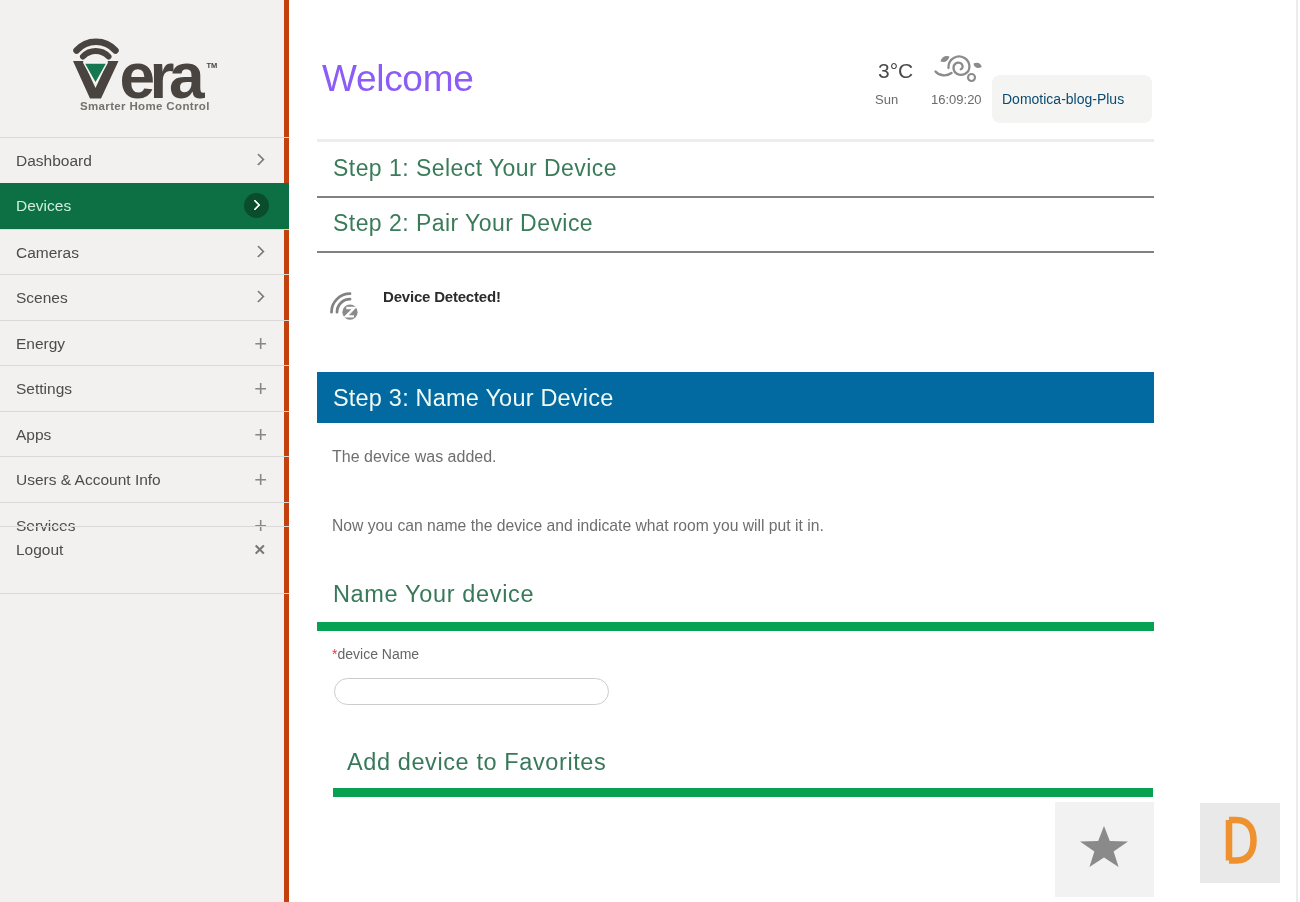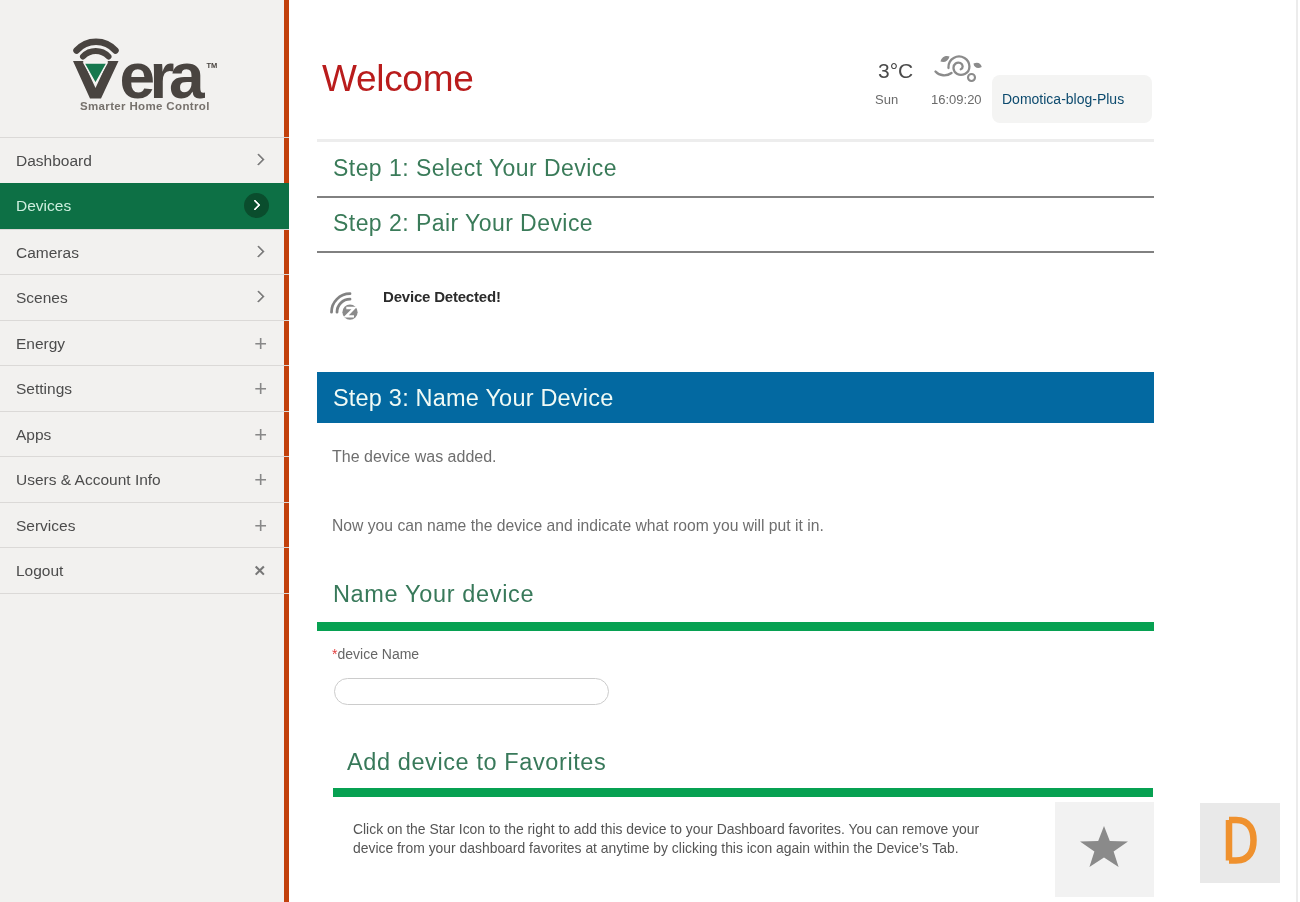--- a/index.html
+++ b/index.html
@@ -16,21 +16,21 @@
 #mactive { position:absolute; left:0; top:183px; width:289px; height:45.5px; background:#0d7045; }
 #mactive .lbl { position:absolute; left:16px; top:0; line-height:45px; color:#cdeede; font-size:15.5px; }
 #mactive .circ { position:absolute; left:244px; top:10px; width:25px; height:25px; border-radius:50%; background:#0a4d2d; }
 #mactive .circ span { position:absolute; left:7px; top:8px; width:8px; height:8px; border-top:2.5px solid #fff; border-right:2.5px solid #fff; transform:rotate(45deg); border-radius:1px; }
 
 
 #logo { position:absolute; left:0px; top:0px; }
 
 
 #content { position:absolute; left:289px; top:0; width:1011px; height:902px; background:#fff; }
-#welcome { position:absolute; left:33px; top:58px; font-size:37px; letter-spacing:-0.3px; color:#b91c1c; }
+#welcome { position:absolute; left:33px; top:58px; font-size:37px; letter-spacing:-0.3px; color:#8b5cf6; }
 #hr1 { position:absolute; left:28px; top:139px; width:837px; height:3px; background:#ededed; }
 .stephead { position:absolute; left:44px; color:#3a7b59; font-size:23px; letter-spacing:0.45px; }
 #sline1 { position:absolute; left:28px; top:195.5px; width:837px; height:2px; background:#818181; }
 #sline2 { position:absolute; left:28px; top:250.5px; width:837px; height:2px; background:#818181; }
 #devdet { position:absolute; left:94px; top:288px; font-size:15px; letter-spacing:-0.2px; font-weight:bold; color:#2b2b2b; }
 #zwave { position:absolute; left:39px; top:283px; }
 #banner { position:absolute; left:28px; top:371.5px; width:837px; height:51px; background:#0369a1; }
 #banner span { position:absolute; left:16px; top:13px; color:#f0faf5; font-size:23.5px; letter-spacing:0.2px; }
 #addedtxt { position:absolute; left:43px; top:447.5px; font-size:16px; color:#6e6e6e; }
 #nowtxt { position:absolute; left:43px; top:517px; font-size:15.7px; color:#6e6e6e; }
@@ -99,21 +99,21 @@
         <span class="plus">+</span>
       </div>
     <div class="mrow" style="top:456px;">
         <span class="lbl">Users &amp; Account Info</span>
         <span class="plus">+</span>
       </div>
     <div class="mrow" style="top:501.5px;">
         <span class="lbl">Services</span>
         <span class="plus">+</span>
       </div>
-    <div class="mrow" style="top:547px;">
+    <div class="mrow" style="top:526px;">
         <span class="lbl">Logout</span>
         <span class="xx">✕</span>
       </div>
     <div class="mrow" style="top:592.5px; height:1px;"></div>
     <div id="mactive">
         <span class="lbl">Devices</span>
         <div class="circ">
           <span></span>
         </div>
       </div>
@@ -158,21 +158,20 @@
         <span>Step 3: Name Your Device</span>
       </div>
     <div id="addedtxt">The device was added.</div>
     <div id="nowtxt">Now you can name the device and indicate what room you will put it in.</div>
     <div id="namehead">Name Your device</div>
     <div id="gbar1"></div>
     <div id="devlabel"><em>*</em>device Name</div>
     <div id="inputbox"></div>
     <div id="favhead">Add device to Favorites</div>
     <div id="gbar2"></div>
-    <div id="favpara">Click on the Star Icon to the right to add this device to your Dashboard favorites. You can remove your<br>device from your dashboard favorites at anytime by clicking this icon again within the Device’s Tab.</div>
     <div id="starbox">
       <svg width="48" height="42" viewBox="0 0 48 42">
         <path d="M 24 0 L 29.8 15 L 48 15.5 L 33.6 25.6 L 38.6 41 L 24 31.6 L 9.4 41 L 14.4 25.6 L 0 15.5 L 18.2 15 Z" fill="#8a8a8a"></path>
       </svg>
     </div>
     <div id="dbox"><svg width="80" height="80" viewBox="0 0 80 80">
           <path d="M 29 17 L 29 57.5 M 29 17 L 36 17 C 50.5 17 53.5 28.5 53.5 37.25 C 53.5 46 50.5 57.5 36 57.5 L 29 57.5" fill="none" stroke="#ef912e" stroke-width="6.5" stroke-linejoin="round"></path>
         </svg></div>
   </div>
   <div id="rightline"></div>

